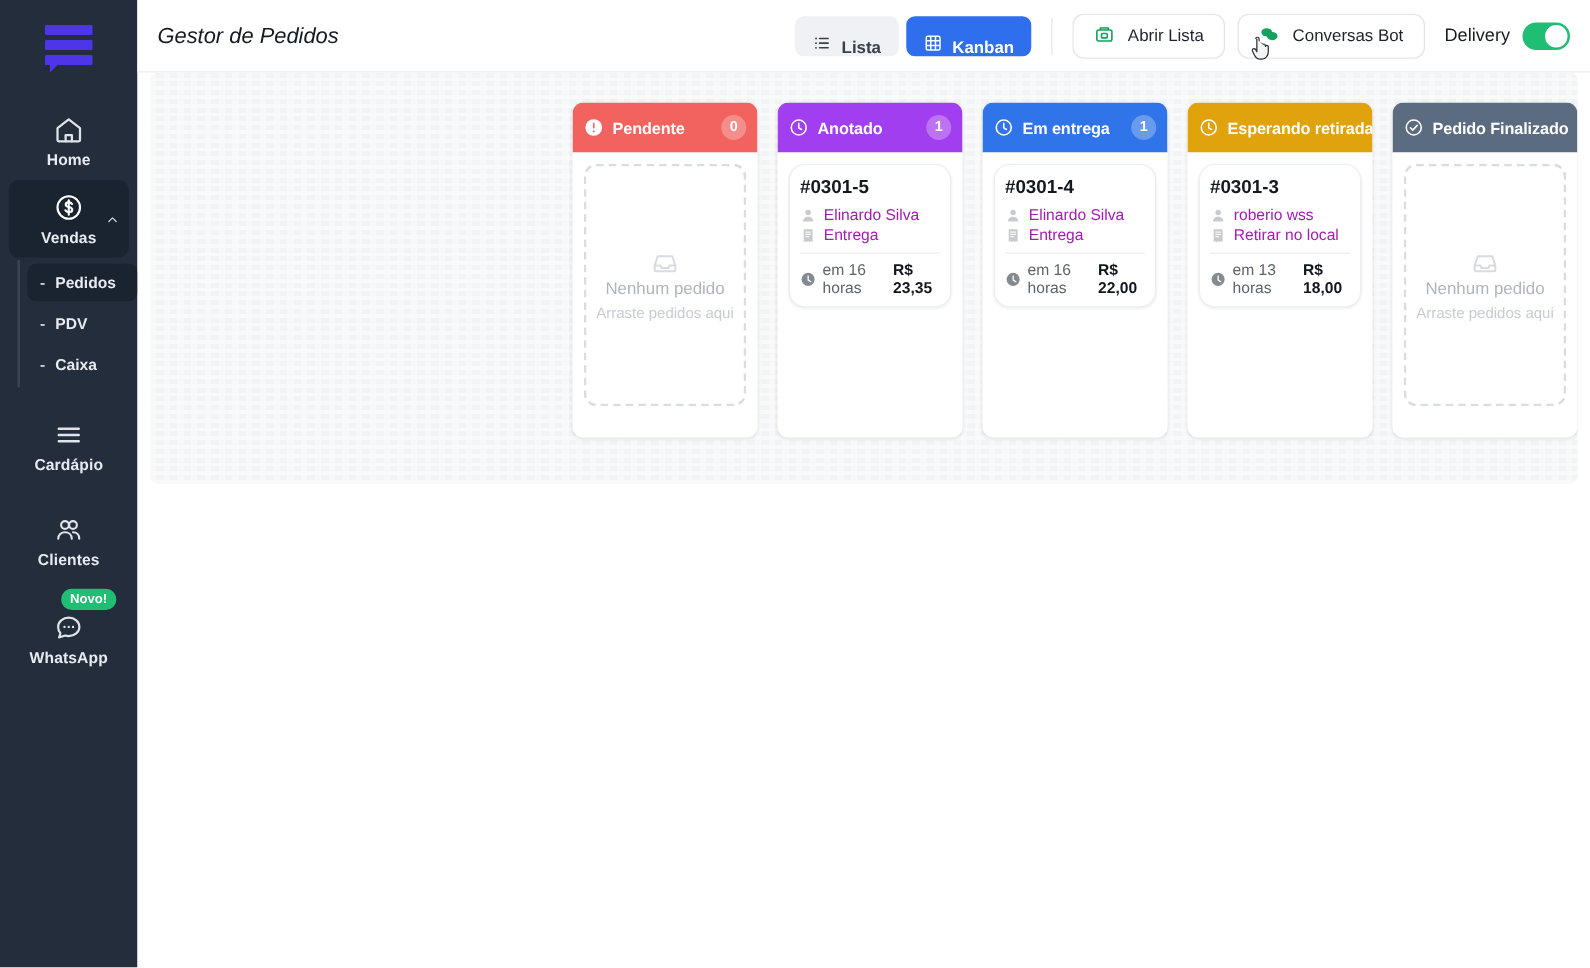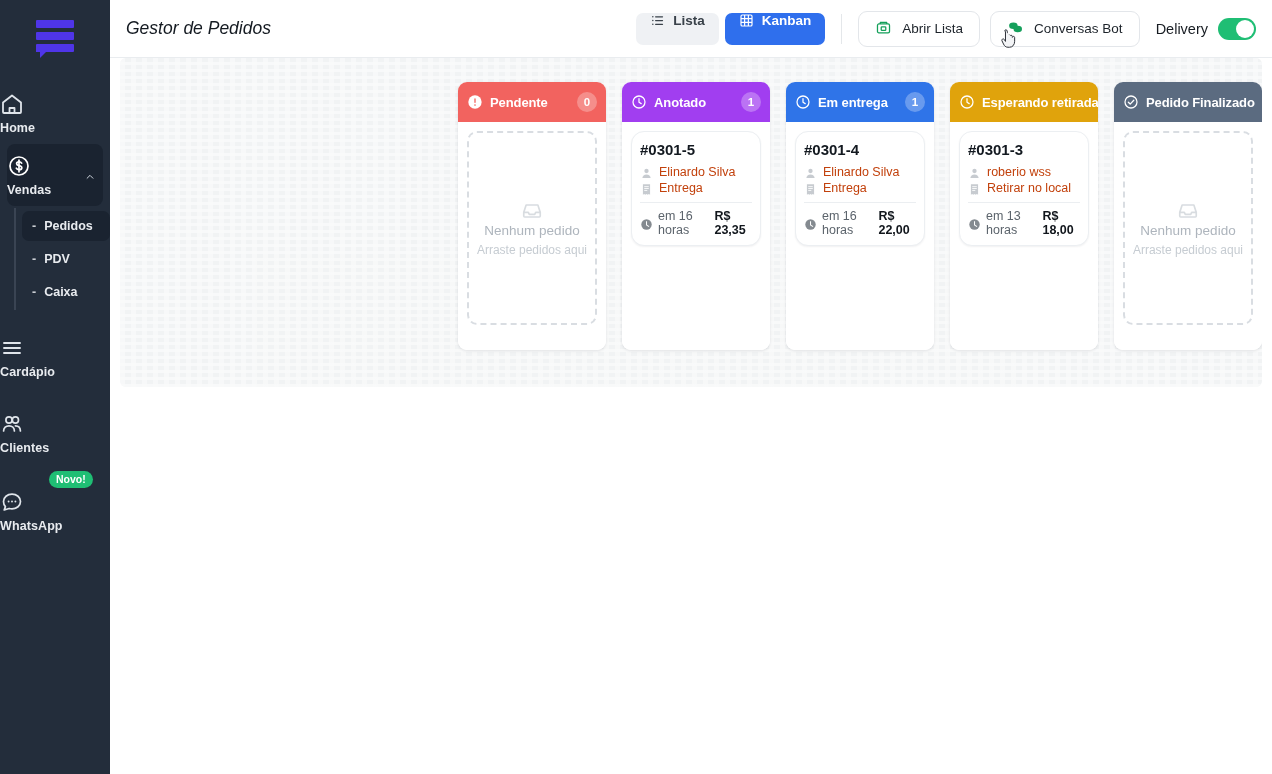--- a/index.html
+++ b/index.html
@@ -23,21 +23,21 @@
   .logo-wrap { margin-top: 18px; margin-bottom: 22px; width: 46px; height: 42px; position: relative; }
   .logo-bar { position: absolute; left: 4px; background: #4f35e8; border-radius: 1px; }
   .lb1 { top: 2px;  width: 38px; height: 8px; }
   .lb2 { top: 14px; width: 38px; height: 8px; }
   .lb3 { top: 26px; width: 38px; height: 8px; border-bottom-left-radius: 0; }
   .logo-tail { position: absolute; left: 8px; top: 33px; width: 0; height: 0;
                border-left: 7px solid #4f35e8; border-bottom: 7px solid transparent; }
 
   .nav-item {
     width: 110px; padding: 10px 0 9px 0;
-    display: flex; flex-direction: column; gap: 5px;
+    display: flex; flex-direction: column; align-items: center; gap: 5px;
     color: #e8ebef; cursor: pointer; position: relative;
   }
   .nav-item .ic { width: 24px; height: 24px; display: block; }
   .nav-item .lbl { font-size: 12.5px; font-weight: 700; letter-spacing: .1px; }
   .nav-item.active-group { background: #1a2330; border-radius: 8px; width: 96px; }
   .nav-item .chev { position: absolute; right: 8px; top: 24px; width: 10px; height: 10px; }
 
   .subnav { width: 96px; margin: 2px 0 4px 14px; border-left: 2px solid #3a4453; padding-left: 0; }
   .sub-item {
     display: flex; align-items: center; gap: 8px;
@@ -60,21 +60,21 @@
   .topbar {
     height: 58px; flex: 0 0 58px; background: #fff;
     display: flex; align-items: center; padding: 0 16px 0 16px;
     border-bottom: 1px solid #e9ecef;
   }
   .page-title { font-size: 17.5px; color: #141a21; font-weight: 400; font-style: italic; }
   .topbar-right { margin-left: auto; display: flex; align-items: center; gap: 10px; }
 
   .seg { display: flex; gap: 6px; }
   .seg-btn {
-    display: inline-flex; align-items: flex-start; gap: 8px;
+    display: inline-flex; align-items: flex-end; gap: 8px;
     height: 32px; padding: 0 14px; border-radius: 7px;
     font-size: 13.5px; font-weight: 700; cursor: pointer; border: none;
     background: #eff1f4; color: #394149;
   }
   .seg-btn.on { background: #2f6fed; color: #fff; }
   .divider-v { width: 1px; height: 30px; background: #e4e7ea; margin: 0 6px; }
 
   .pill-btn {
     display: inline-flex; align-items: center; gap: 10px;
     height: 36px; padding: 0 16px; border-radius: 9px;
@@ -145,21 +145,21 @@
   .empty .t2 { font-size: 12px; color: #c6ccd2; }
 
   .card {
     background: #fff; border: 1px solid #eceff2; border-radius: 13px;
     padding: 9px 8px 8px; box-shadow: 0 1px 2px rgba(16,24,40,.06);
     cursor: pointer;
   }
   .card-id { font-size: 15px; font-weight: 700; color: #131920; margin-bottom: 7px; }
   .card-row { display: flex; align-items: center; gap: 6px; margin-bottom: 2px; }
   .card-row .ic { width: 13px; height: 13px; flex: 0 0 13px; opacity: .55; }
-  .card-row .txt { font-size: 12.5px; color: #c2410c; }
+  .card-row .txt { font-size: 12.5px; color: #a21caf; }
   .card-sep { height: 1px; background: #ebeef1; margin: 7px 0 6px; }
   .card-foot { display: flex; align-items: center; gap: 5px; }
   .card-foot .ic { width: 13px; height: 13px; flex: 0 0 13px; opacity: .75; }
   .card-foot .eta { font-size: 12.5px; color: #5b6views; color: #5c646c; }
   .card-foot .amt { font-size: 12.5px; font-weight: 700; color: #11161c; margin-left: auto; }
   .card-foot.tight .amt { margin-left: 0; }
 
   .cursor { position: absolute; left: 889px; top: 28px; width: 18px; height: 22px; pointer-events: none; z-index: 50; }
 </style>
 </head>

